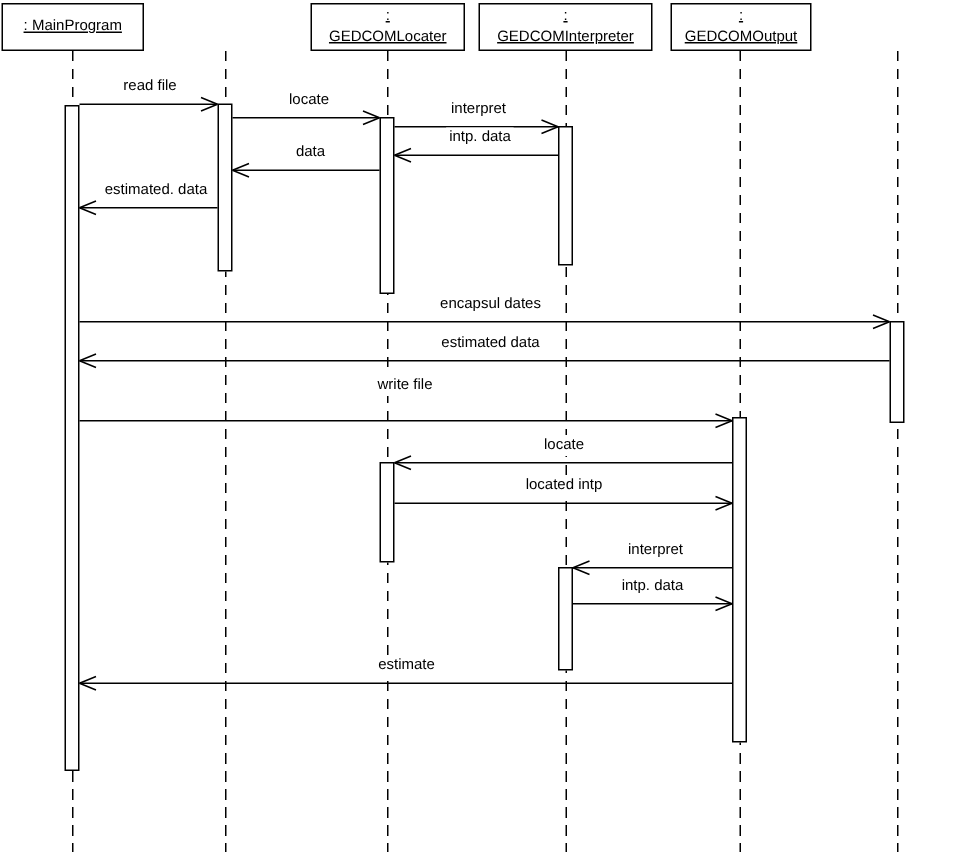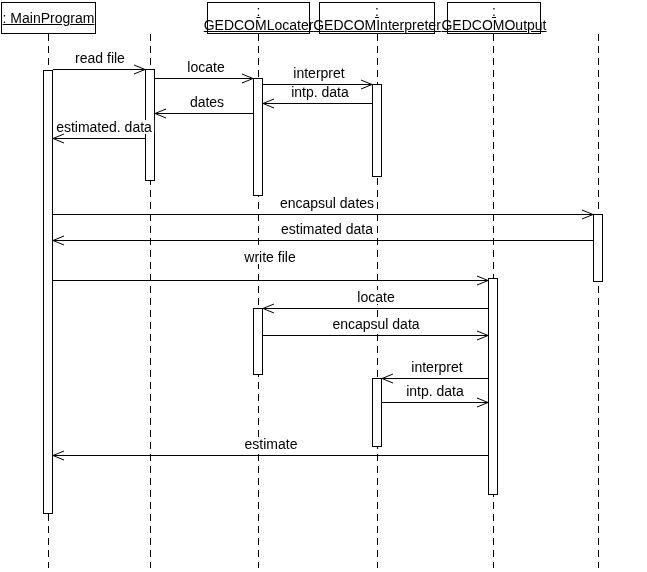--- a/index.html
+++ b/index.html
@@ -2,21 +2,21 @@
 <html><head>
 <meta charset="utf-8">
 <style>
   html, body { margin: 0; padding: 0; background: #ffffff; }
   .canvas {
     position: relative;
     width: 620px;
     height: 572px;
     background: #ffffff;
     font-family: "Liberation Sans", sans-serif;
-    font-size: 14px;
+    font-size: 10px;
     color: #000000;
     overflow: hidden;
   }
   
   .pbox {
     position: absolute;
     top: 2px;
     height: 32px;
     box-sizing: border-box;
     border: 1px solid #000;
@@ -116,21 +116,21 @@
   <svg class="arrow" style="left:360px;top:79px" width="13" height="11">
       <path d="M1 1 L12 5.5 M1 10 L12 5.5" stroke="#000" fill="none"></path>
     </svg>
 
   <span class="msg-label" style="left:320px;top:85px">intp. data</span>
   <div class="msg-line" style="left:263px;top:103px;width:109px"></div>
   <svg class="arrow" style="left:262px;top:98px" width="13" height="11">
       <path d="M12 1 L1 5.5 M12 10 L1 5.5" stroke="#000" fill="none"></path>
     </svg>
 
-  <span class="msg-label" style="left:207px;top:95px">dates</span>
+  <span class="msg-label" style="left:207px;top:95px">data</span>
   <div class="msg-line" style="left:155px;top:113px;width:98px"></div>
   <svg class="arrow" style="left:154px;top:108px" width="13" height="11">
       <path d="M12 1 L1 5.5 M12 10 L1 5.5" stroke="#000" fill="none"></path>
     </svg>
 
   <span class="msg-label" style="left:104px;top:120px">estimated. data</span>
   <div class="msg-line" style="left:53px;top:138px;width:92px"></div>
   <svg class="arrow" style="left:52px;top:133px" width="13" height="11">
       <path d="M12 1 L1 5.5 M12 10 L1 5.5" stroke="#000" fill="none"></path>
     </svg>
@@ -152,21 +152,21 @@
   <svg class="arrow" style="left:476px;top:275px" width="13" height="11">
       <path d="M1 1 L12 5.5 M1 10 L12 5.5" stroke="#000" fill="none"></path>
     </svg>
 
   <span class="msg-label" style="left:376px;top:290px">locate</span>
   <div class="msg-line" style="left:263px;top:308px;width:225px"></div>
   <svg class="arrow" style="left:262px;top:303px" width="13" height="11">
       <path d="M12 1 L1 5.5 M12 10 L1 5.5" stroke="#000" fill="none"></path>
     </svg>
 
-  <span class="msg-label" style="left:376px;top:317px">encapsul data</span>
+  <span class="msg-label" style="left:376px;top:317px">located intp</span>
   <div class="msg-line" style="left:263px;top:335px;width:225px"></div>
   <svg class="arrow" style="left:476px;top:330px" width="13" height="11">
       <path d="M1 1 L12 5.5 M1 10 L12 5.5" stroke="#000" fill="none"></path>
     </svg>
 
   <span class="msg-label" style="left:437px;top:360px">interpret</span>
   <div class="msg-line" style="left:382px;top:378px;width:106px"></div>
   <svg class="arrow" style="left:381px;top:373px" width="13" height="11">
       <path d="M12 1 L1 5.5 M12 10 L1 5.5" stroke="#000" fill="none"></path>
     </svg>

